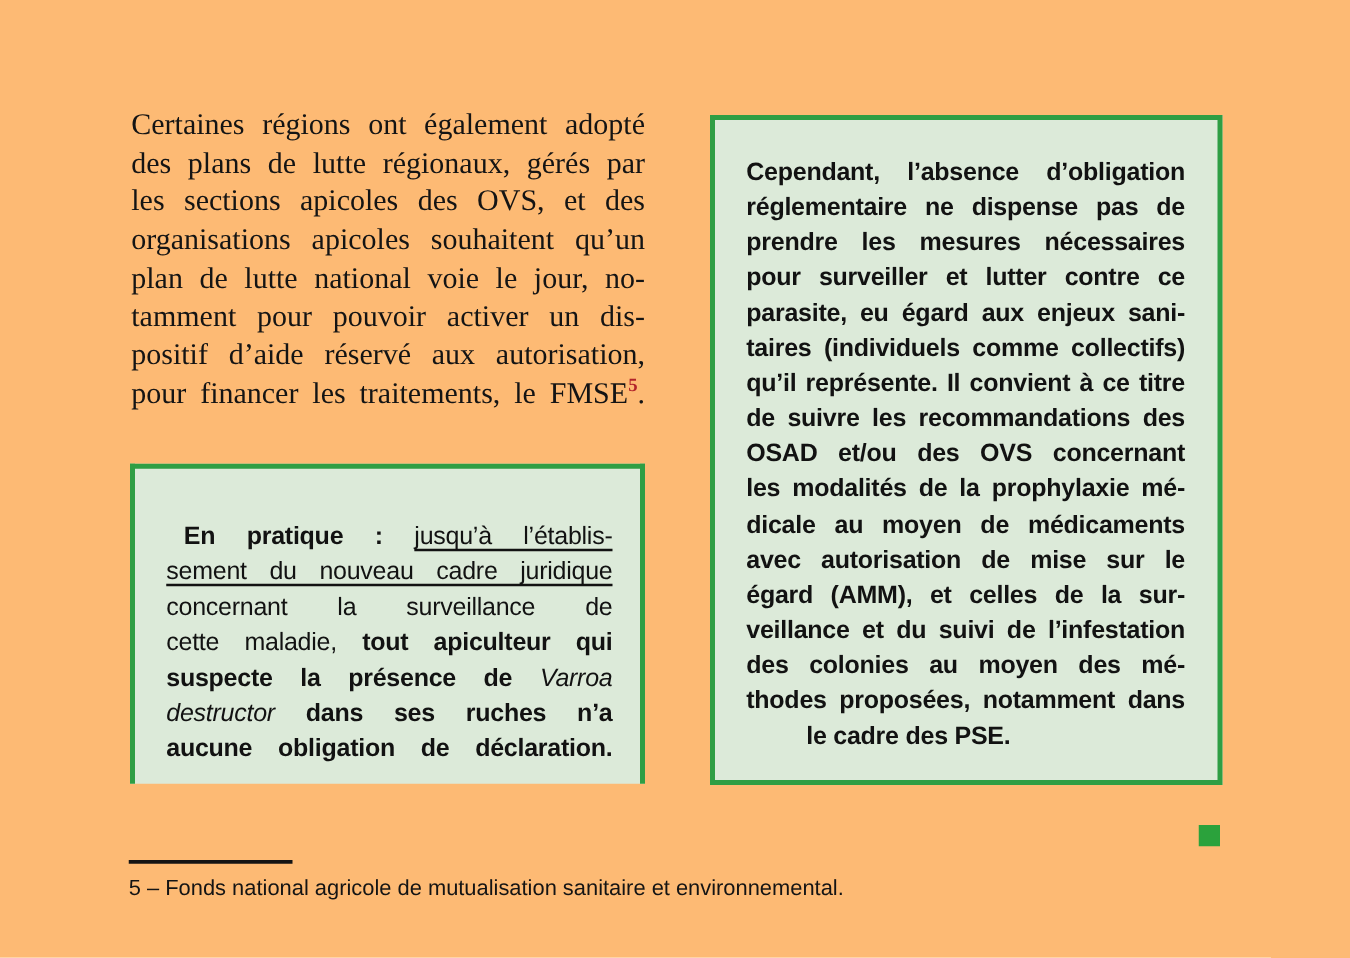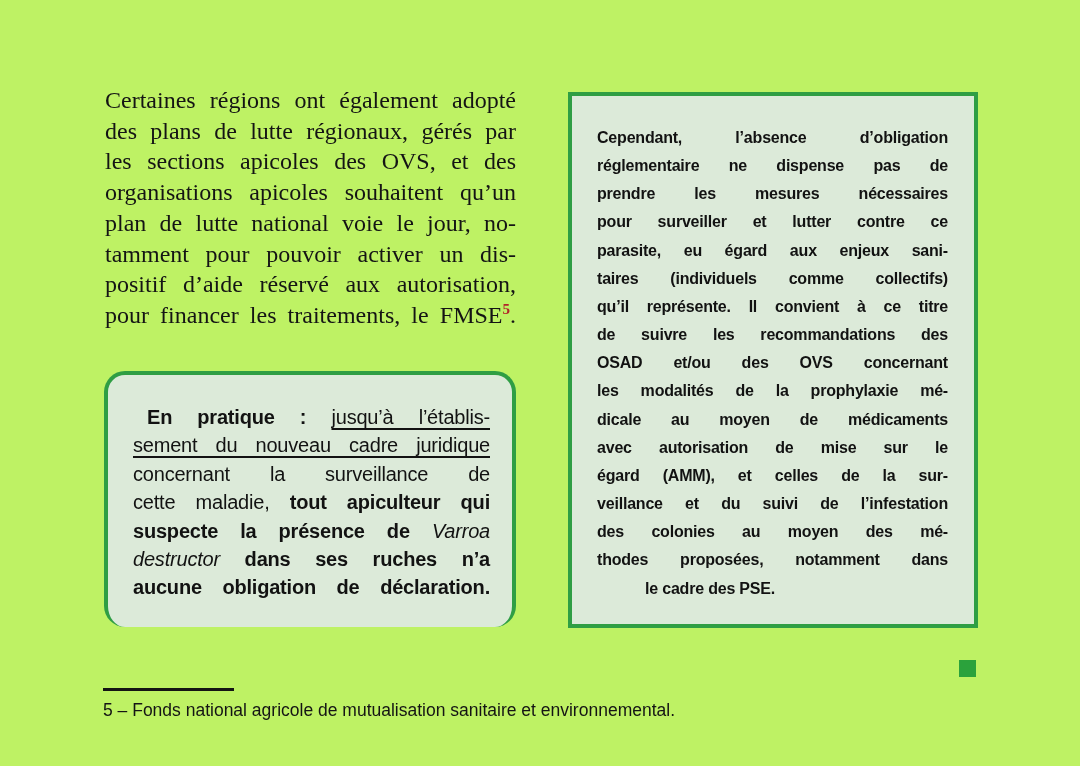--- a/index.html
+++ b/index.html
@@ -1,21 +1,21 @@
 <!DOCTYPE html>
 <html style="--box-border: #2f9e44; --box-bg: #dcead9; --ref-red: #b2242a; --marker-green: #2ba23c;"><head>
 <meta charset="utf-8">
 <style>
   * { margin:0; padding:0; box-sizing:border-box; }
   html,body { background:#ffffff; }
   body {
     width:1080px; height:766px; position:relative; overflow:hidden;
     font-family:"Liberation Serif", serif;
   }
-  .page { position:absolute; inset:0; background:#bef264; }
+  .page { position:absolute; inset:0; background:#fdba74; }
 
   
   .tline { text-align:justify; text-align-last:justify; }
 
   
   .main-paragraph {
     position:absolute; left:105px; top:85px; width:411px;
     font-size:24px; line-height:30.7px; color:#141414;
     font-family:"Liberation Serif", serif;
   }
@@ -28,28 +28,28 @@
   .green-box {
     position:absolute;
     background:var(--box-bg,#dcead9);
     border:4px solid var(--box-border,#2f9e44);
     font-family:"Liberation Sans", sans-serif;
     color:#121212; letter-spacing:-0.2px;
   }
   .practice-box {
     left:104px; top:371px; width:412px; height:256px;
     border-bottom:none;
-    padding:28px 22px 0 25px;
-    font-size:20px; line-height:28.4px; font-weight:400;border-radius:21px;
+    padding:40px 22px 0 25px;
+    font-size:20px; line-height:28.4px; font-weight:400;
   }
   .practice-box .tline:first-child { text-indent:14px; }
   .regulation-box {
     left:568px; top:92px; width:410px; height:536px;
     padding:28px 26px 12px 25px;
-    font-size:16px; line-height:28.15px; font-weight:700;
+    font-size:20px; line-height:28.15px; font-weight:700;
   }
   .regulation-box .tline:last-child { text-align-last:left;margin-left:48px; }
 
   .seg-bold { font-weight:700; }
   .seg-bolditalic { font-weight:400; font-style:italic; }
   .seg-underline {
     text-decoration:underline;
     text-decoration-thickness:2px;
     text-underline-offset:4px;
   }

